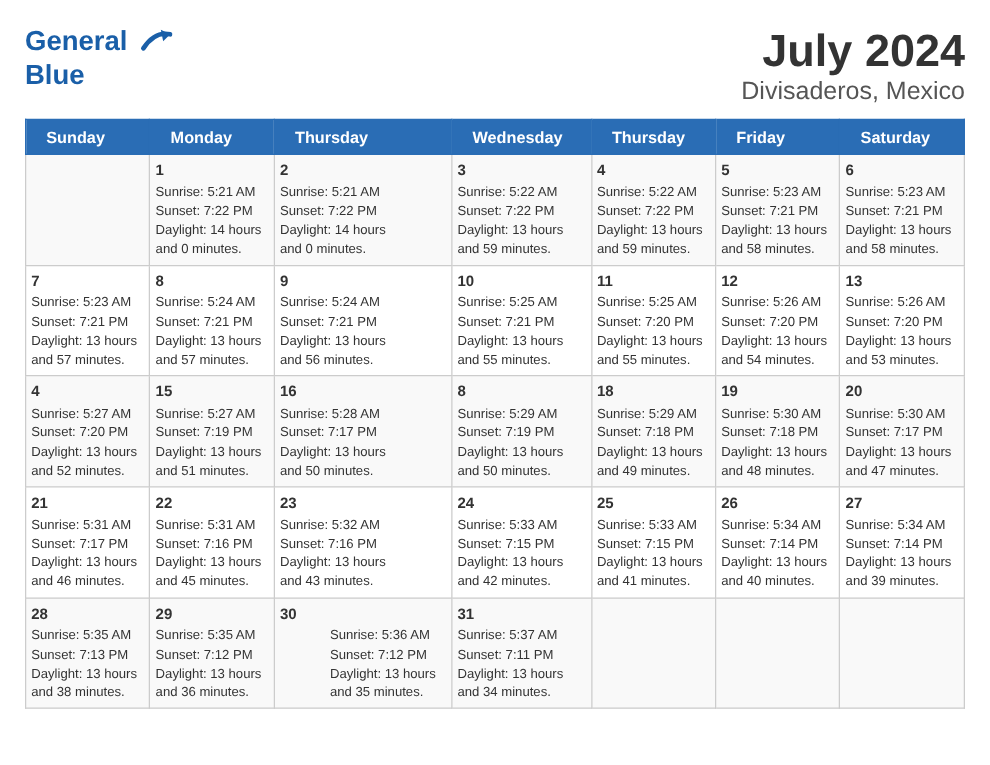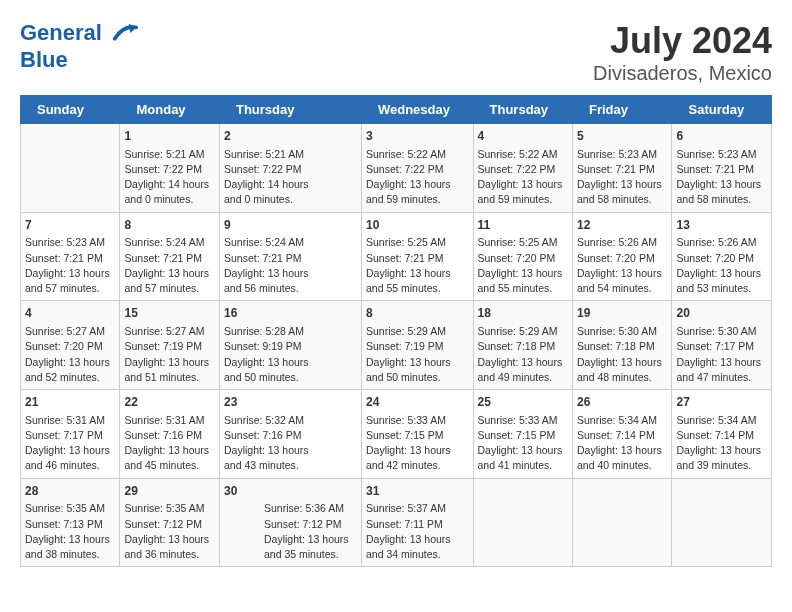--- a/index.html
+++ b/index.html
@@ -235,21 +235,21 @@
         <td>
           <span class="day-number">15</span>
           <div class="cell-content" style="white-space: pre-line;">Sunrise: 5:27 AM
 Sunset: 7:19 PM
 Daylight: 13 hours
 and 51 minutes.</div>
         </td>
         <td>
           <span class="day-number">16</span>
           <div class="cell-content" style="white-space: pre-line;">Sunrise: 5:28 AM
-Sunset: 9:19 PM
+Sunset: 7:17 PM
 Daylight: 13 hours
 and 50 minutes.</div>
         </td>
         <td>
           <span class="day-number">8</span>
           <div class="cell-content" style="white-space: pre-line;">Sunrise: 5:29 AM
 Sunset: 7:19 PM
 Daylight: 13 hours
 and 50 minutes.</div>
         </td>

